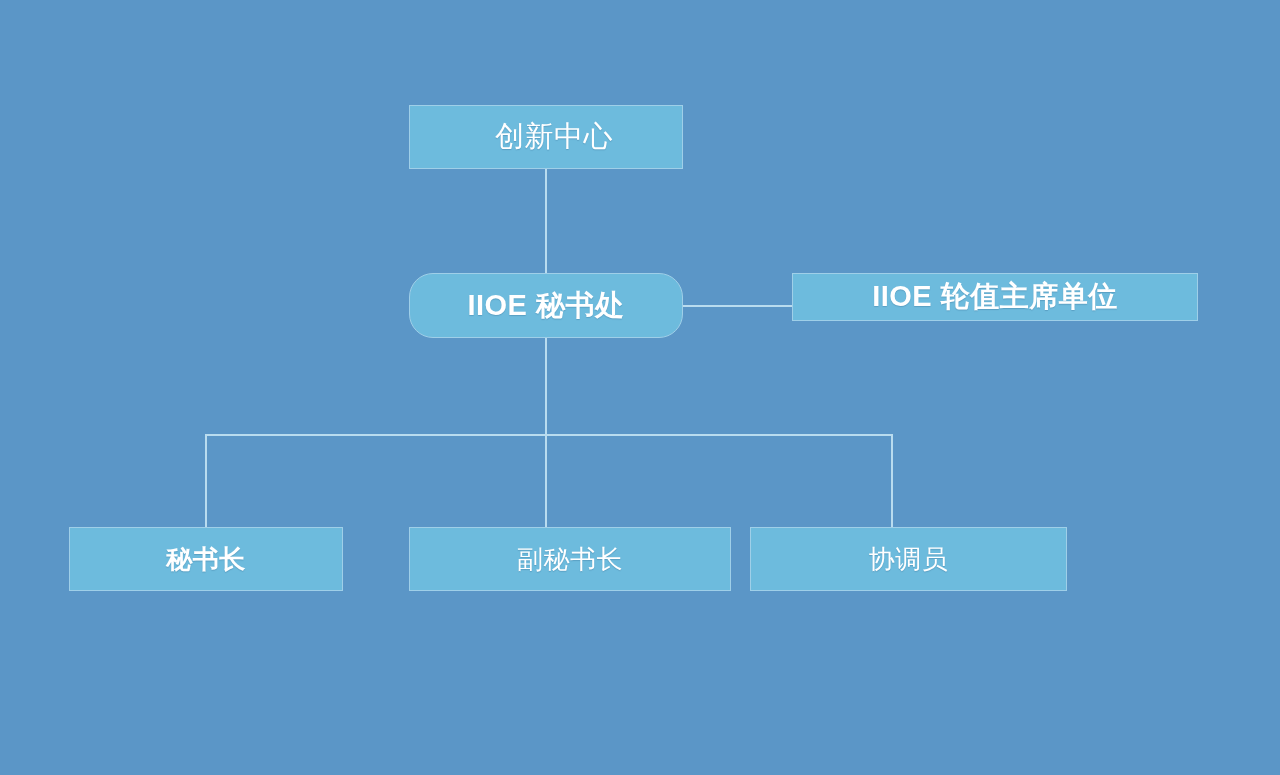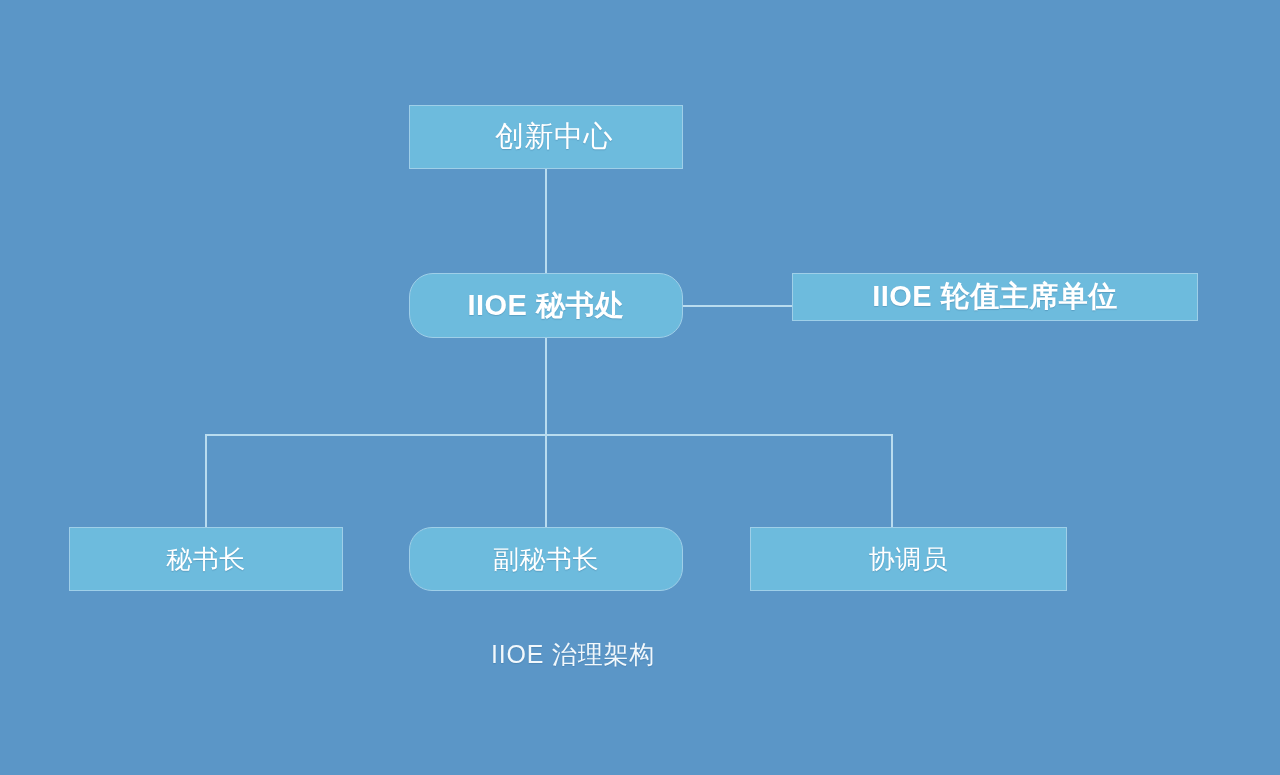--- a/index.html
+++ b/index.html
@@ -41,27 +41,27 @@
     text-shadow: 0 1px 1px rgba(40,90,130,.28);
   }
   .node .node-label {
     display: block;
     line-height: 1.1;
   }
   .node-root      { left: 409px; top: 105px;  width: 274px; height: 64px; padding-left: 16px; }
   .node-secretariat { left: 409px; top: 273px; width: 274px; height: 65px; border-radius: 24px; }
   .node-chair     { left: 792px; top: 273px;  width: 406px; height: 48px; }
   .node-sg        { left: 69px;  top: 527px;  width: 274px; height: 64px; }
-  .node-dsg       { left: 409px; top: 527px;  width: 274px; height: 64px; border-radius: 23px; }
+  .node-dsg       { left: 409px; top: 527px;  width: 322px; height: 64px; }
   .node-coord     { left: 750px; top: 527px;  width: 317px; height: 64px; }
 
   .node-root .node-label        { font-size: 29px; font-weight: 400; }
   .node-secretariat .node-label { font-size: 29px; font-weight: 700; }
   .node-chair .node-label       { font-size: 29px; font-weight: 700; }
-  .node-sg .node-label          { font-size: 26px; font-weight: 400; }
+  .node-sg .node-label          { font-size: 26px; font-weight: 700; }
   .node-dsg .node-label         { font-size: 26px; font-weight: 400; }
   .node-coord .node-label       { font-size: 26px; font-weight: 400; }
 
   
   #diagram-caption {
     position: absolute;
     left: 0;
     top: 638px;
     width: 1146px;
     text-align: center;
@@ -108,15 +108,14 @@
   </div>
 
   <div class="node node-dsg">
     <span class="node-label">副秘书长</span>
   </div>
 
   <div class="node node-coord">
     <span class="node-label">协调员</span>
   </div>
 
-  <div id="diagram-caption">IIOE 治理架构</div>
 
 </div>
 
 </body></html>

